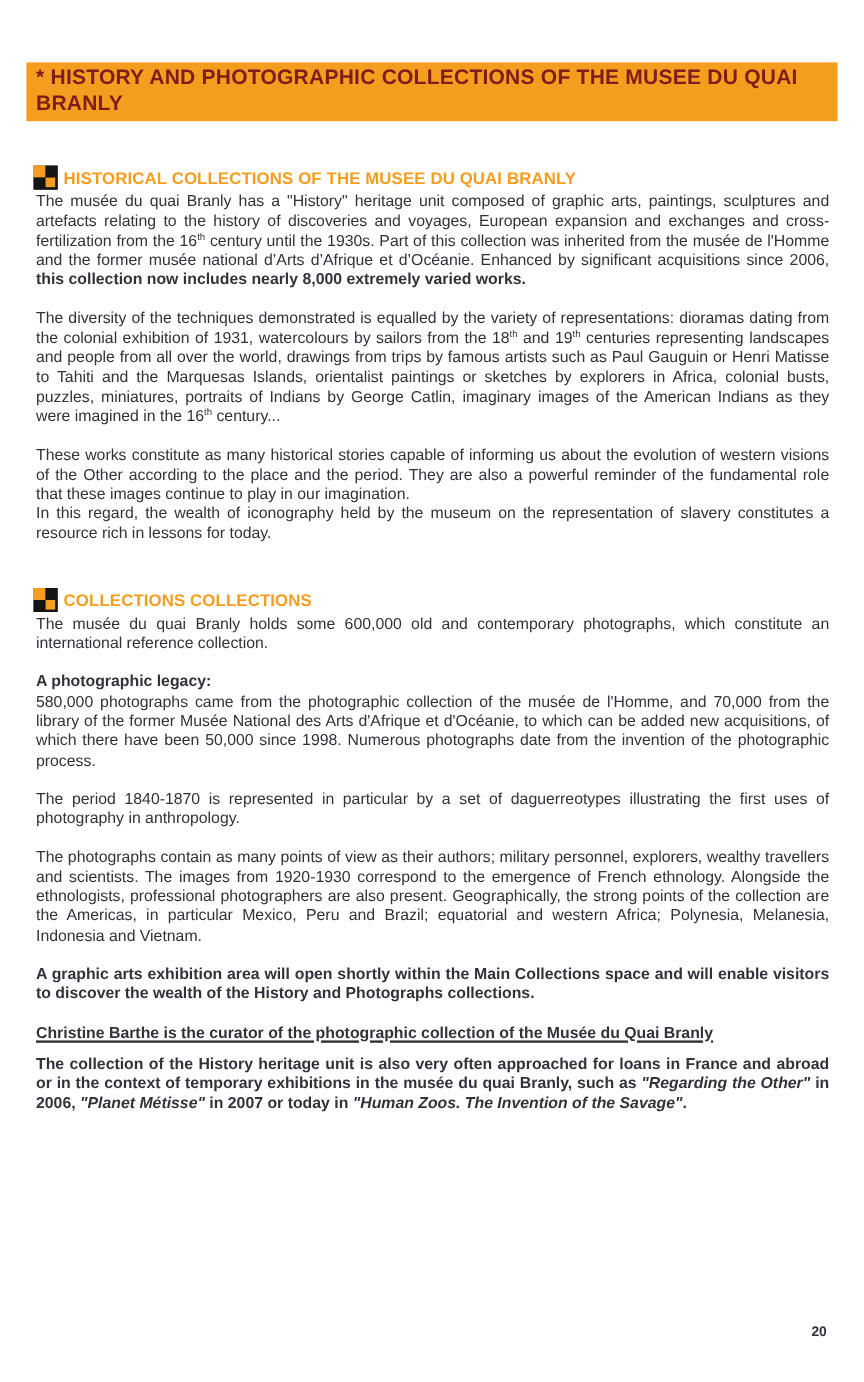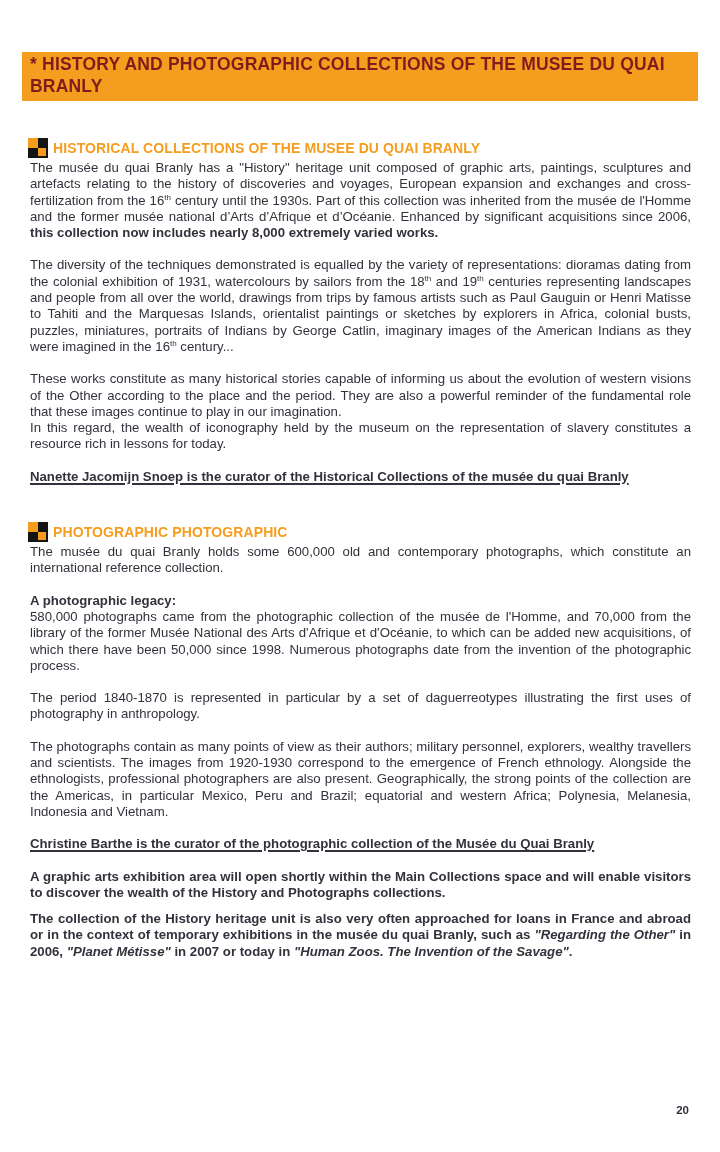--- a/index.html
+++ b/index.html
@@ -94,33 +94,32 @@
           <span class="c tl"></span>
           <span class="c tr"></span>
           <span class="c bl"></span>
           <span class="c br"></span>
         </span>
         <span class="ht">HISTORICAL COLLECTIONS OF THE MUSEE DU QUAI BRANLY</span>
       </div>
       <p class="para"><span>The musée du quai Branly has a "History" heritage unit composed of graphic arts, paintings, sculptures and artefacts relating to the history of discoveries and voyages, European expansion and exchanges and cross-fertilization from the 16</span><sup>th</sup><span> century until the 1930s. Part of this collection was inherited from the musée de l'Homme and the former musée national d’Arts d’Afrique et d’Océanie. Enhanced by significant acquisitions since 2006, </span><span class="b">this collection now includes nearly 8,000 extremely varied works.</span></p>
       <p class="para"><span>The diversity of the techniques demonstrated is equalled by the variety of representations: dioramas dating from the colonial exhibition of 1931, watercolours by sailors from the 18</span><sup>th</sup><span> and 19</span><sup>th</sup><span> centuries representing landscapes and people from all over the world, drawings from trips by famous artists such as Paul Gauguin or Henri Matisse to Tahiti and the Marquesas Islands, orientalist paintings or sketches by explorers in Africa, colonial busts, puzzles, miniatures, portraits of Indians by George Catlin, imaginary images of the American Indians as they were imagined in the 16</span><sup>th</sup><span> century...</span></p>
       <p class="para"><span>These works constitute as many historical stories capable of informing us about the evolution of western visions of the Other according to the place and the period. They are also a powerful reminder of the fundamental role that these images continue to play in our imagination.</span><br><span>In this regard, the wealth of iconography held by the museum on the representation of slavery constitutes a resource rich in lessons for today.</span></p>
-      <p class="para"><span class="b u">Nanette Jacomijn Snoep is the curator of the Historical Collections of the musée du quai Branly</span></p>
       <div class="section-heading">
         <span class="checker">
           <span class="c tl"></span>
           <span class="c tr"></span>
           <span class="c bl"></span>
           <span class="c br"></span>
         </span>
-        <span class="ht">PHOTOGRAPHIC PHOTOGRAPHIC</span>
+        <span class="ht">COLLECTIONS COLLECTIONS</span>
       </div>
       <p class="para"><span>The musée du quai Branly holds some 600,000 old and contemporary photographs, which constitute an international reference collection.</span></p>
       <p class="para"><span class="b">A photographic legacy:</span><br><span>580,000 photographs came from the photographic collection of the musée de l'Homme, and 70,000 from the library of the former Musée National des Arts d'Afrique et d'Océanie, to which can be added new acquisitions, of which there have been 50,000 since 1998. Numerous photographs date from the invention of the photographic process.</span></p>
       <p class="para"><span>The period 1840-1870 is represented in particular by a set of daguerreotypes illustrating the first uses of photography in anthropology.</span></p>
       <p class="para"><span>The photographs contain as many points of view as their authors; military personnel, explorers, wealthy travellers and scientists. The images from 1920-1930 correspond to the emergence of French ethnology. Alongside the ethnologists, professional photographers are also present. Geographically, the strong points of the collection are the Americas, in particular Mexico, Peru and Brazil; equatorial and western Africa; Polynesia, Melanesia, Indonesia and Vietnam.</span></p>
+      <p class="para"><span class="b">A graphic arts exhibition area will open shortly within the Main Collections space and will enable visitors to discover the wealth of the History and Photographs collections.</span></p>
       <p class="para"><span class="b u">Christine Barthe is the curator of the photographic collection of the Musée du Quai Branly</span></p>
-      <p class="para"><span class="b">A graphic arts exhibition area will open shortly within the Main Collections space and will enable visitors to discover the wealth of the History and Photographs collections.</span></p>
       <p class="para tight"><span class="b">The collection of the History heritage unit is also very often approached for loans in France and abroad or in the context of temporary exhibitions in the musée du quai Branly, such as </span><span class="b i">"Regarding the Other"</span><span class="b"> in 2006, </span><span class="b i">"Planet Métisse"</span><span class="b"> in 2007 or today in </span><span class="b i">"Human Zoos. The Invention of the Savage"</span><span class="b">.</span></p>
     </main>
 
   <div class="page-number">20</div>
 </div>
 
 </body></html>

